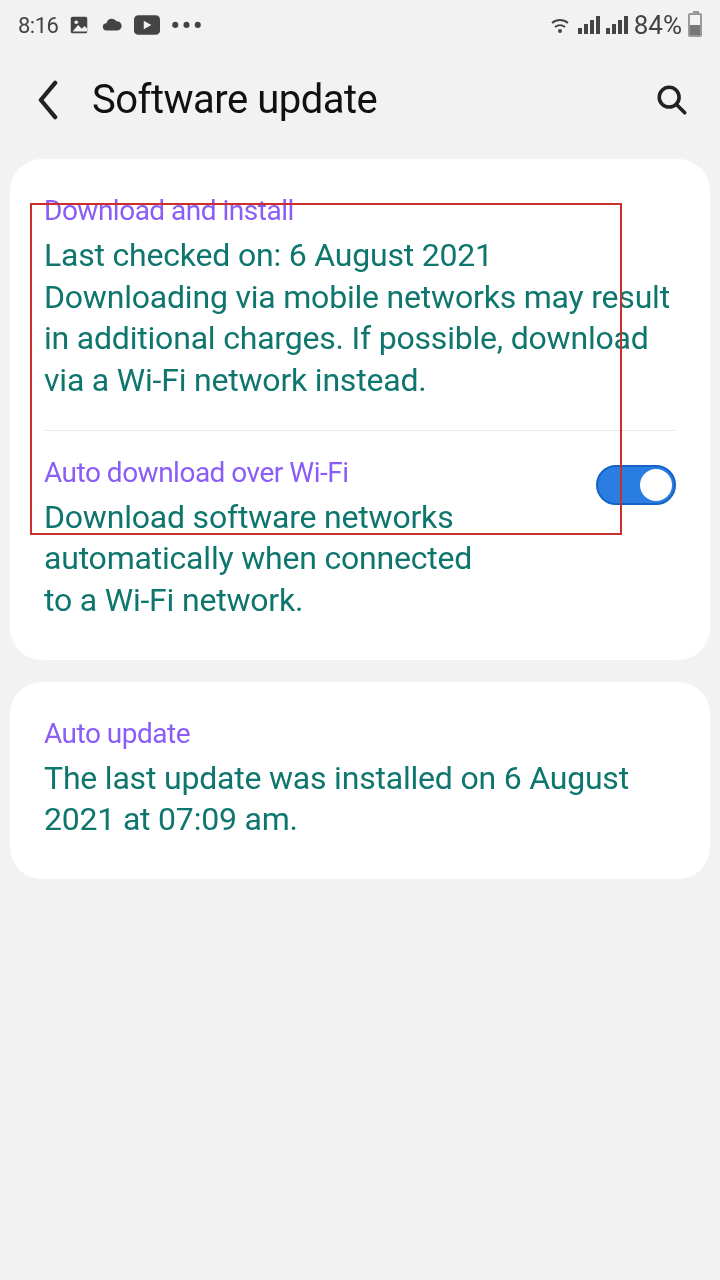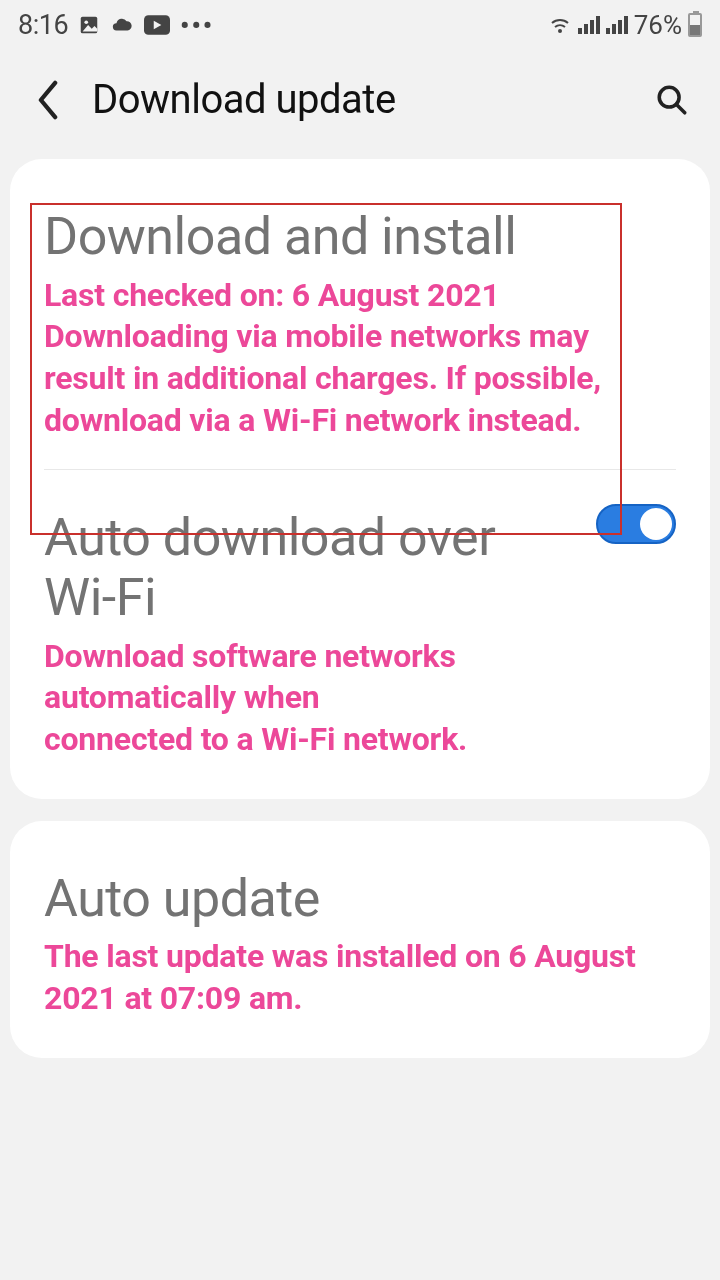--- a/index.html
+++ b/index.html
@@ -14,21 +14,21 @@
       display: flex;
       justify-content: space-between;
       align-items: center;
       padding: 8px 18px 4px 18px;
       font-size: 26px;
       color: #444;
       height: 46px;
     }
     .status-left { display: flex; align-items: center; gap: 10px; }
     .status-right { display: flex; align-items: center; gap: 6px; }
-    .status-time { font-size: 27px; letter-spacing: -0.5px; }
+    .status-time { font-size: 22px; letter-spacing: -0.5px; }
     .ico { display: inline-flex; }
     .dots { letter-spacing: 2px; font-weight: 700; }
     .header {
       display: flex;
       align-items: center;
       padding: 30px 26px 36px 26px;
     }
     .back-btn { display:inline-flex; align-items:center; justify-content:center; width:44px; height:44px; }
     .header-title {
       font-size: 40px;
@@ -41,33 +41,31 @@
     .card {
       background: #fff;
       margin: 0 10px 22px 10px;
       border-radius: 32px;
       padding: 10px 0;
     }
     .item {
       padding: 26px 34px 28px 34px;
     }
     .item-title {
-      font-size: 52px;
-      color: #737373;
+      font-size: 28px;
+      color: #8b5cf6;
       letter-spacing: -0.5px;
       line-height: 1.15;
       margin-bottom: 8px;
-      margin-top: 12px;
     }
     .item-desc {
       font-size: 32px;
-      color: #ec4899;
+      color: #0f766e;
       line-height: 1.3;
       letter-spacing: -0.2px;
-      font-weight: bold;
     }
     .divider {
       height: 1px;
       background: #e8e8e8;
       margin: 0 34px;
     }
     .item-row {
       display: flex;
       align-items: flex-start;
       gap: 20px;
@@ -146,34 +144,34 @@
         <span class="b2"></span>
         <span class="b3"></span>
         <span class="b4"></span>
       </span>
     <span class="signal-bars">
         <span class="b1"></span>
         <span class="b2"></span>
         <span class="b3"></span>
         <span class="b4"></span>
       </span>
-    <span style="font-size:26px;">76%</span>
+    <span style="font-size:26px;">84%</span>
     <span class="battery">
         <span class="battery-fill"></span>
       </span>
   </div>
 </div>
 
 <div class="header">
   <span class="back-btn">
     <svg width="26" height="40" viewBox="0 0 16 28">
         <path d="M13 2 L3 14 L13 26" stroke="#222" stroke-width="3" fill="none" stroke-linecap="round" stroke-linejoin="round"></path>
       </svg>
   </span>
-  <div class="header-title">Download update</div>
+  <div class="header-title">Software update</div>
   <span class="search-btn">
     <svg width="34" height="34" viewBox="0 0 24 24">
         <circle cx="10" cy="10" r="7" stroke="#222" stroke-width="2.5" fill="none"></circle>
         <line x1="15" y1="15" x2="21" y2="21" stroke="#222" stroke-width="2.5" stroke-linecap="round"></line>
       </svg>
   </span>
 </div>
 
 <div class="card">
   <div class="item" style="position:relative;">

